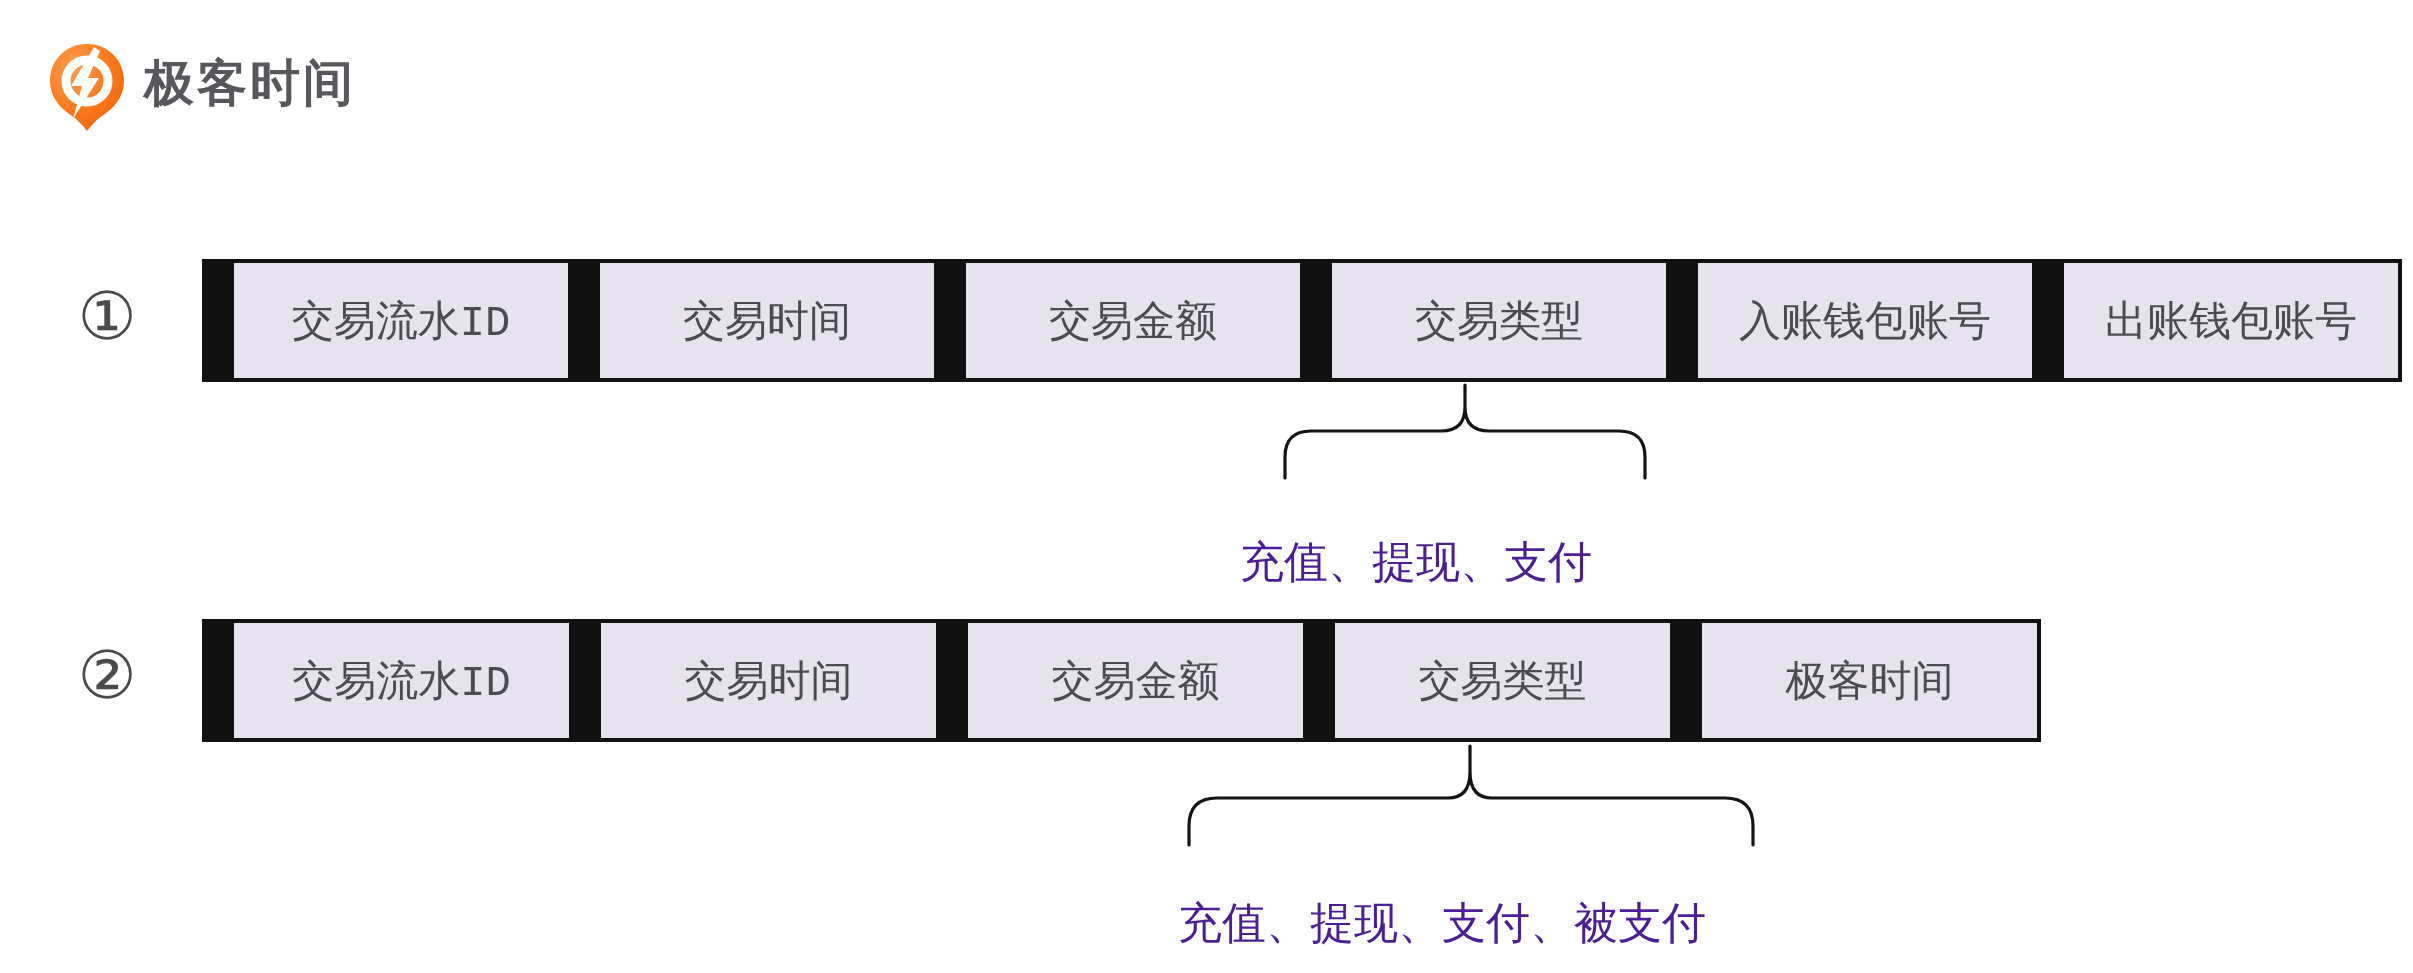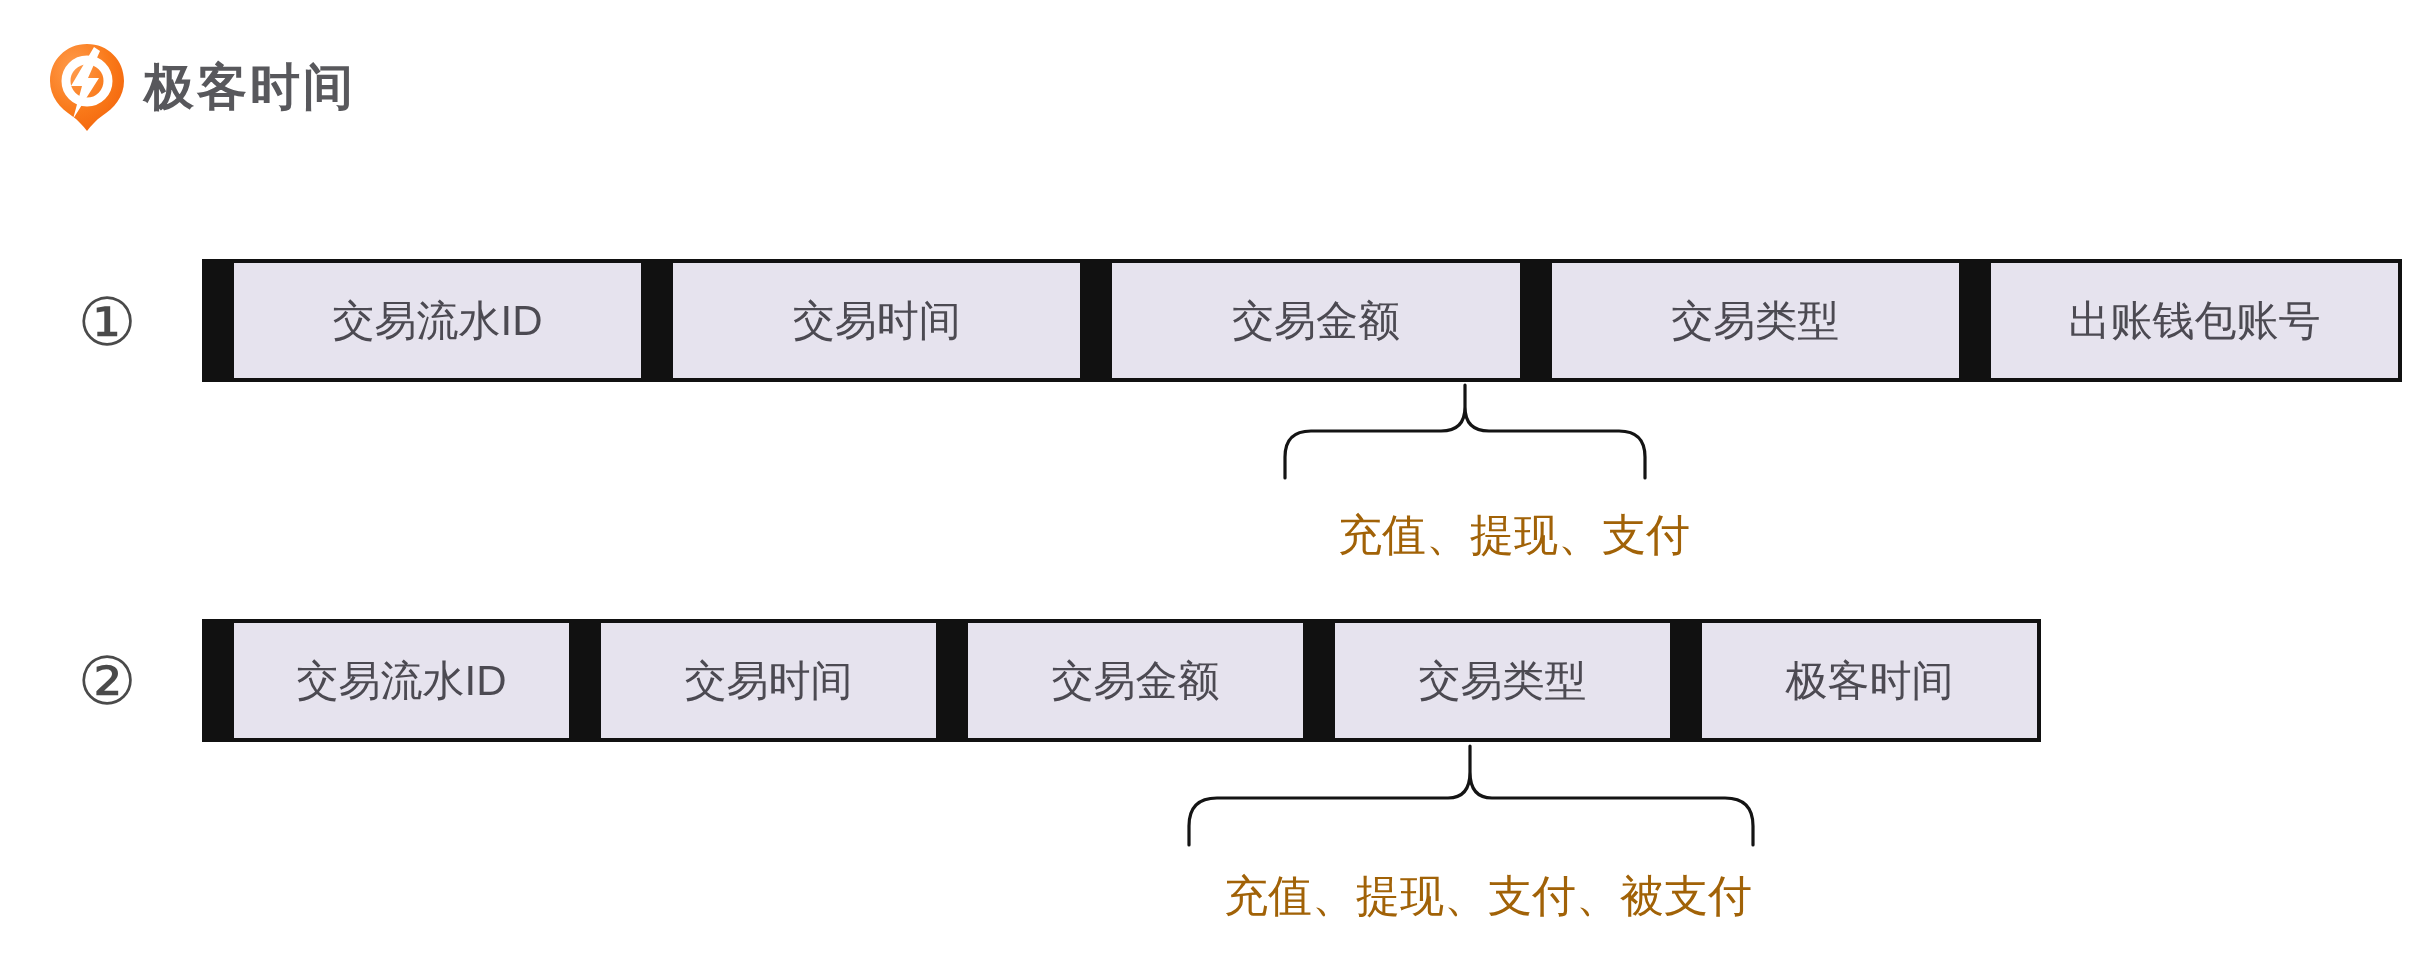--- a/index.html
+++ b/index.html
@@ -1,20 +1,20 @@
 <!DOCTYPE html>
 <html><head>
 <meta charset="utf-8">
 <style>
   html,body { margin:0; padding:0; background:#ffffff; }
   .canvas {
     position:relative;
     width:2413px; height:973px;
     background:#ffffff;
-    font-family:Liberation Sans, sans-serif;
+    font-family:Liberation Mono, monospace;
     overflow:hidden;
   }
 
   
   .logo { position:absolute; left:46px; top:42px; display:flex; align-items:center; gap:16px; }
   .logo-icon { width:82px; height:90px; display:block; }
   .logo-text { font-size:50px; font-weight:700; color:#58585c; letter-spacing:3px; line-height:90px; }
 
   
   .row-index {
@@ -38,21 +38,21 @@
   }
   .cell:last-child { border-right:none;text-align:center; }
 
   
   .brace { position:absolute; }
   .brace1 { left:1283px; top:383px; }
   .brace2 { left:1187px; top:744px; }
   .brace path { fill:none; stroke:#141414; stroke-width:3.2; stroke-linecap:round; stroke-linejoin:round; }
 
   
-  .brace-label { position:absolute; text-align:right; font-size:44px; color:#a16207; white-space:nowrap; }
+  .brace-label { position:absolute; text-align:left; font-size:44px; color:#4c1d95; white-space:nowrap;margin-top:27px; }
   .label1 { left:1240px; top:506px; width:450px; }
   .label2 { left:1178px; top:867px; width:574px; }
 </style>
 </head>
 <body>
 
 <div class="canvas">
 
   <header class="logo">
     <svg class="logo-icon" viewBox="0 0 80 90" aria-hidden="true">
@@ -69,20 +69,21 @@
     </svg>
     <span class="logo-text">极客时间</span>
   </header>
 
   <div class="row-index idx1">①</div>
   <div class="fields-row row1">
     <div class="cell">交易流水ID</div>
     <div class="cell">交易时间</div>
     <div class="cell">交易金额</div>
     <div class="cell">交易类型</div>
+    <div class="cell">入账钱包账号</div>
     <div class="cell">出账钱包账号</div>
   </div>
 
   <svg class="brace brace1" width="364" height="97" viewBox="0 0 364 97" aria-hidden="true">
     <path d="M 2 95 L 2 74 Q 2 48 28 48 L 158 48 Q 182 48 182 24 L 182 2 L 182 24 Q 182 48 206 48 L 336 48 Q 362 48 362 74 L 362 95"></path>
   </svg>
   <div class="brace-label label1">充值、提现、支付</div>
 
   <div class="row-index idx2">②</div>
   <div class="fields-row row2">

